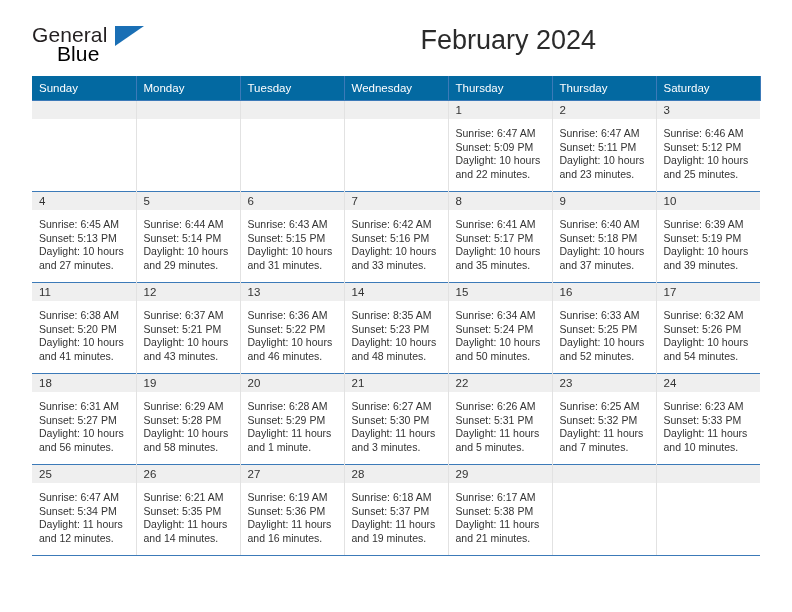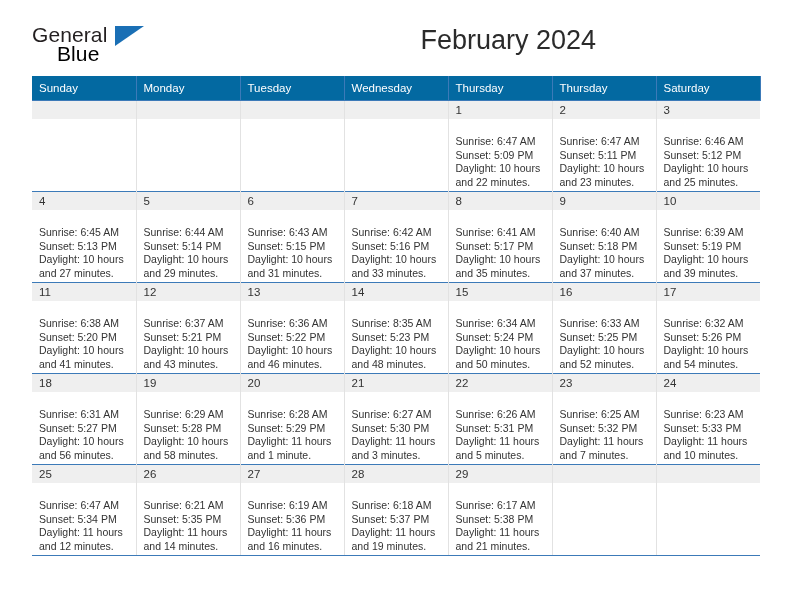--- a/index.html
+++ b/index.html
@@ -125,21 +125,21 @@
     line-height: 18px;
     padding-left: 7px;
     font-size: 11.5px;
     color: #333333;
     box-sizing: border-box;
   }
   .cell-empty .daynum-band {
     background: #efefef;
   }
   .cell-body {
-    padding: 16px 6px 0 7px;
+    padding: 8px 6px 0 7px;
     font-size: 10.5px;
     line-height: 13.6px;
     color: #333333;
   }
   .cell-body div { white-space: normal; }
 </style>
 </head>
 <body>
 
 <div class="page">

